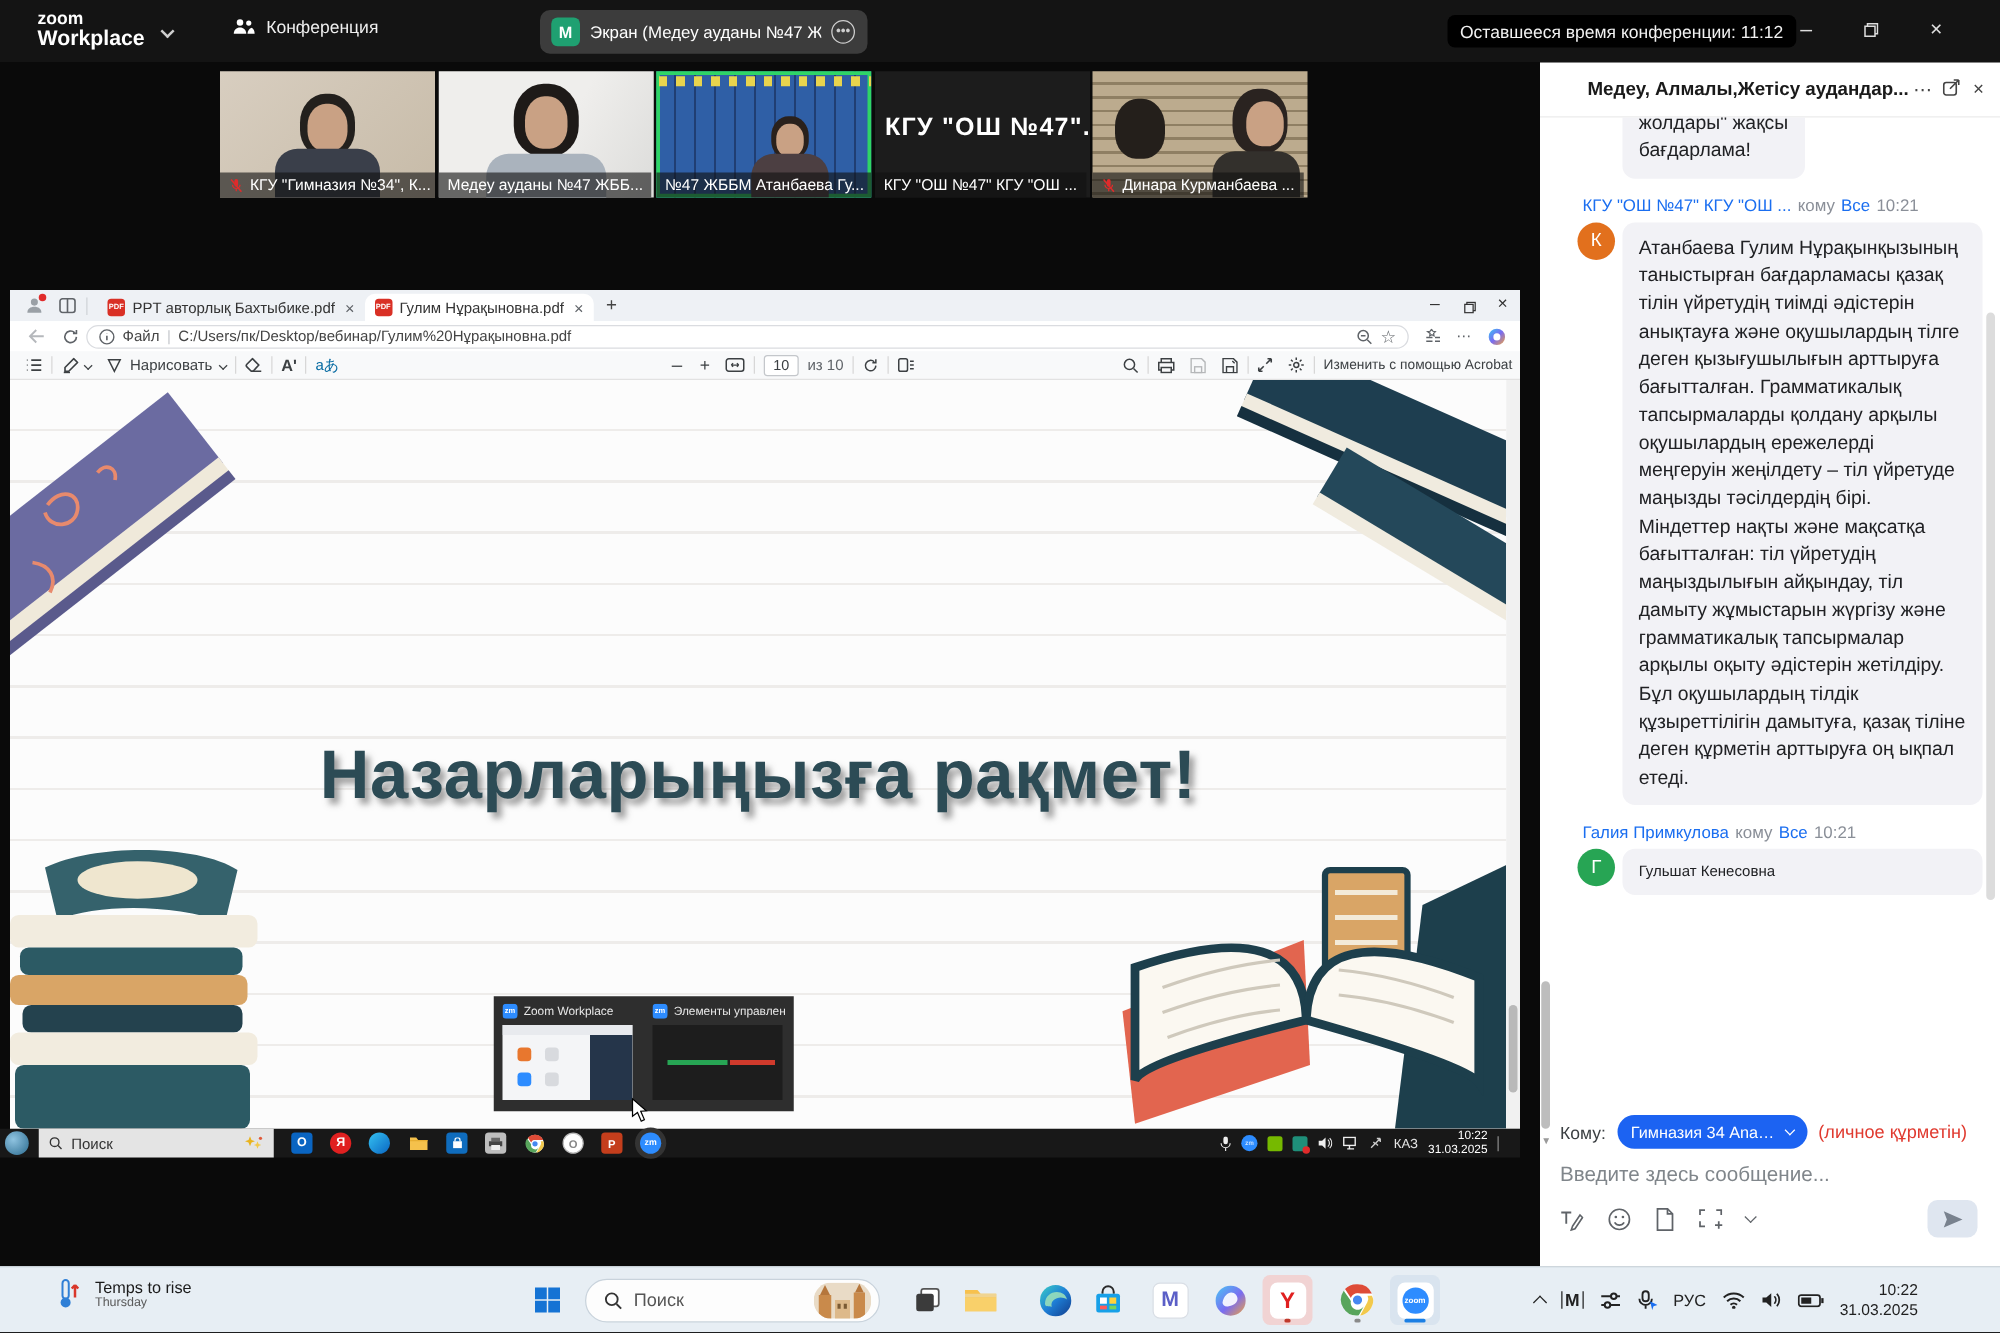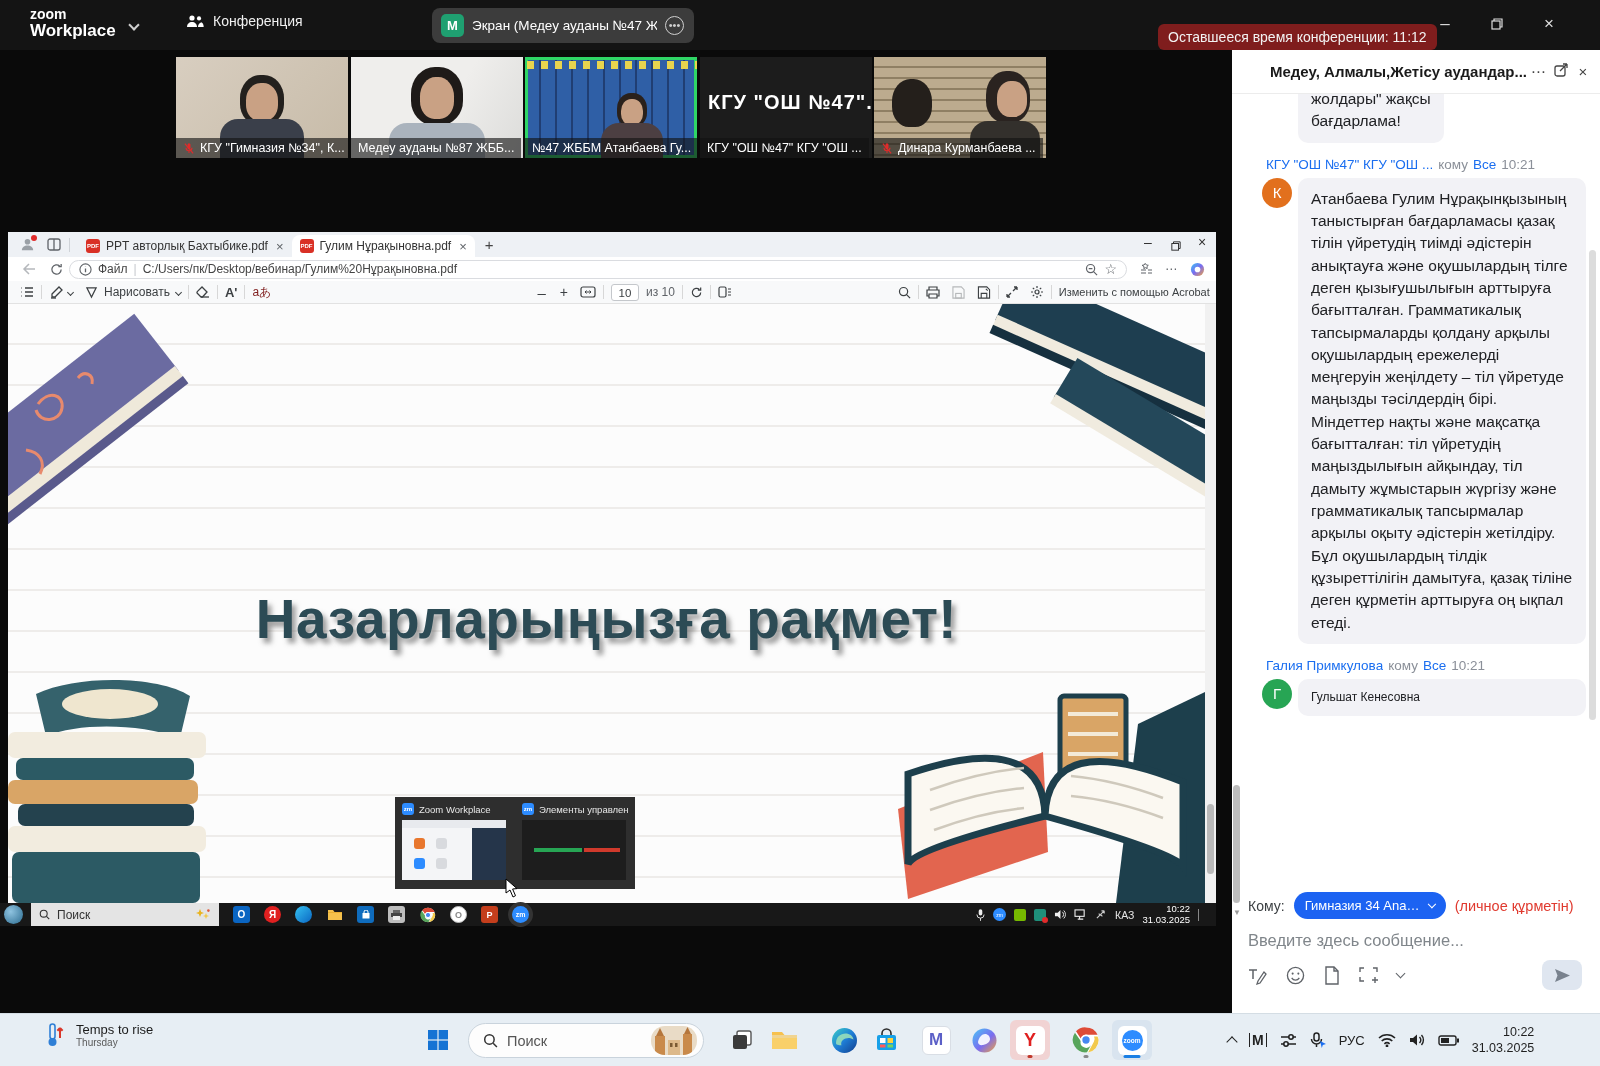--- a/index.html
+++ b/index.html
@@ -12,21 +12,21 @@
   #titlebar{left:0;top:0;width:1600px;height:50px;background:#141414;color:#fff}
   .zlogo{left:30px;top:7px;line-height:1.05}
   .zlogo .l1{font-size:14px;font-weight:bold}
   .zlogo .l2{font-size:17px;font-weight:bold}
   .tb-chev{left:130px;top:21px;width:8px;height:8px;border-right:2px solid #cfcfcf;border-bottom:2px solid #cfcfcf;transform:rotate(45deg)}
   .conf{left:186px;top:13px;display:flex;align-items:center;gap:9px;font-size:14px;color:#f0f0f0}
   .share-pill{left:432px;top:8px;width:262px;height:35px;background:#3c3c3c;border-radius:8px;display:flex;align-items:center;gap:8px;padding:0 9px;color:#fff}
   .share-avatar{width:23px;height:23px;border-radius:5px;background:#1fa071;color:#fff;font-size:13px;font-weight:bold;display:flex;align-items:center;justify-content:center}
   .share-label{font-size:13.5px;white-space:nowrap;overflow:hidden;max-width:185px}
   .dots-circle{width:19px;height:19px;border:1.4px solid #cfcfcf;border-radius:50%;color:#cfcfcf;font-size:11px;line-height:16px;text-align:center;flex:0 0 auto}
-  .time-left{left:1158px;top:24px;background:#7f1d1d;border-radius:6px;padding:5px 10px;font-size:14px;color:#f2f2f2}
+  .time-left{left:1158px;top:12px;background:#000000;border-radius:6px;padding:5px 10px;font-size:14px;color:#f2f2f2}
   .wbtn{top:12px;width:26px;height:24px;color:#dedede;font-size:17px;display:flex;align-items:center;justify-content:center}
 
   
   #stage{left:0;top:50px;width:1232px;height:963px;background:#0a0a0a}
 
   
   .thumb{top:7px;width:172px;height:101px;overflow:hidden;background:#222}
   .thumb .label{position:absolute;left:0;bottom:0;max-width:100%;background:rgba(18,18,18,.62);color:#fff;font-size:12.5px;padding:3px 7px;display:flex;align-items:center;gap:5px;white-space:nowrap}
   .thumb.active{outline:3px solid #2fd566;outline-offset:-3px}
   .person{position:absolute}
@@ -186,21 +186,21 @@
       </div>
     </div>
 
     <div class="abs thumb bg-wall" style="left:351px">
       <div class="person" style="left:0;top:0;width:100%;height:100%">
         <div class="head" style="top:10px;width:52px;height:58px;background:#1e1a18"></div>
         <div class="head" style="top:20px;width:34px;height:42px;background:#c9a184"></div>
         <div class="body" style="top:66px;width:96px;height:36px;background:#aab3bd"></div>
       </div>
       <div class="label">
-        <span>Медеу ауданы №87 ЖББ...</span>
+        <span>Медеу ауданы №47 ЖББ...</span>
       </div>
     </div>
 
     <div class="abs thumb bg-binders active" style="left:525px">
       <div class="binder-tops"></div>
       <div class="person" style="left:0;top:0;width:100%;height:100%">
         <div class="head" style="top:36px;left:62%;width:30px;height:34px;background:#2a211c"></div>
         <div class="head" style="top:42px;left:62%;width:22px;height:26px;background:#c9a184"></div>
         <div class="body" style="top:66px;left:62%;width:62px;height:36px;background:#4c3f42"></div>
       </div>
@@ -347,21 +347,21 @@
         <span class="sep"></span>
         <span class="i">
           <svg width="14" height="12" viewBox="0 0 14 12">
               <path d="M5 11 1.5 7.5a1.5 1.5 0 0 1 0-2.1L6 1l5 5-4.5 5z" fill="none" stroke="#3c4043" stroke-width="1.3"></path>
               <path d="M5 11h8" stroke="#3c4043" stroke-width="1.3"></path>
             </svg>
         </span>
         <span class="sep"></span>
         <span style="font-size:13px;font-weight:bold;color:#3c4043">A'</span>
         <span class="sep"></span>
-        <span style="font-size:12px;color:#7f1d1d">аあ</span>
+        <span style="font-size:12px;color:#0369a1">аあ</span>
 
         <span style="margin-left:266px;font-size:15px;color:#3c4043">–</span>
         <span style="margin-left:14px;font-size:14px;color:#3c4043">+</span>
         <span class="i" style="margin-left:12px">
           <svg width="16" height="12" viewBox="0 0 16 12">
               <rect x="1" y="1" width="14" height="10" rx="2" fill="none" stroke="#3c4043" stroke-width="1.2"></rect>
               <path d="M5 6h6M5 6l1.5-1.5M5 6l1.5 1.5M11 6l-1.5-1.5M11 6l-1.5 1.5" stroke="#3c4043" stroke-width="1"></path>
             </svg>
         </span>
         <span class="sep"></span>

